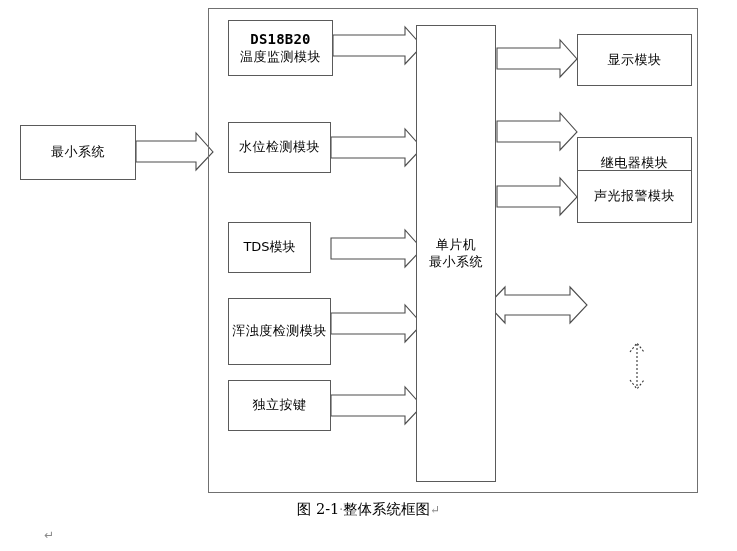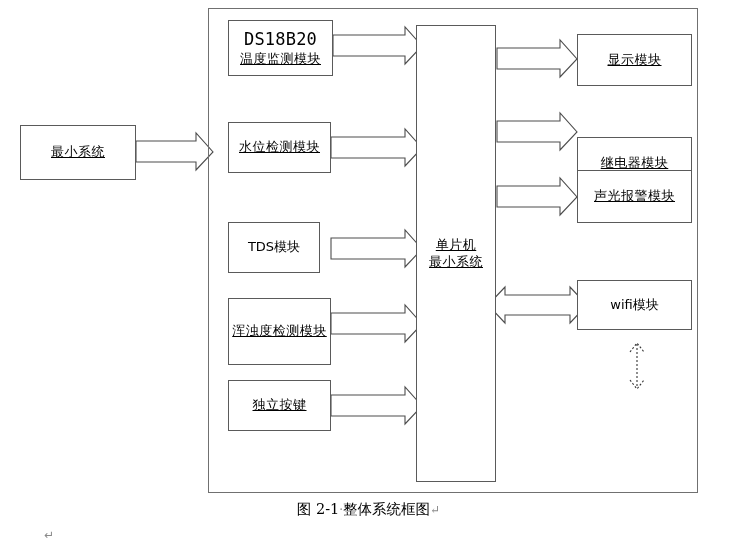--- a/index.html
+++ b/index.html
@@ -40,26 +40,26 @@
     line-height: 1.25;
   }
   .box .ln {
     display: block;
     white-space: nowrap;
   }
   .cn {
     font-family: "DejaVu Sans", "Liberation Sans", sans-serif;
     font-size: 13px;
     letter-spacing: 0.5px;
-    text-decoration: underline;
   }
   .latin {
     font-family: "DejaVu Sans Mono", "Liberation Mono", monospace;
-    font-size: 17px;
+    font-size: 14px;
     letter-spacing: 0.2px;
+    font-weight: bold;
   }
   .mix {
     font-family: "DejaVu Sans", "Liberation Sans", sans-serif;
     font-size: 13px;
   }
   
   #system-frame {
     position: absolute;
     left: 208px;
     top: 8px;
@@ -138,21 +138,21 @@
 
   <div class="box" style="left:228px; top:20px; width:105px; height:56px;">
     <span class="ln latin">DS18B20</span>
     <span class="ln cn">温度监测模块</span>
   </div>
 
   <div class="box" style="left:228px; top:122px; width:103px; height:51px;">
     <span class="ln cn">水位检测模块</span>
   </div>
 
-  <div class="box" style="left:228px; top:222px; width:92px; height:51px;">
+  <div class="box" style="left:228px; top:222px; width:83px; height:51px;">
     <span class="ln mix">TDS模块</span>
   </div>
 
   <div class="box" style="left:228px; top:298px; width:103px; height:67px;">
     <span class="ln cn">浑浊度检测模块</span>
   </div>
 
   <div class="box" style="left:228px; top:380px; width:103px; height:51px;">
     <span class="ln cn">独立按键</span>
   </div>
@@ -167,22 +167,19 @@
   </div>
 
   <div class="box" style="left:577px; top:105px; width:115px; height:53px;margin-top:32px;">
     <span class="ln cn">继电器模块</span>
   </div>
 
   <div class="box" style="left:577px; top:170px; width:115px; height:53px;">
     <span class="ln cn">声光报警模块</span>
   </div>
 
-  <div class="box" style="left:577px; top:280px; width:115px; height:50px;">
-    <span class="ln mix">wifi模块</span>
-  </div>
 
 
   <div id="caption"><span>图 2-1</span><span class="cap-mark">·</span><span>整体系统框图</span><span class="cap-mark">↵</span></div>
 
   <div id="pilcrow-bottom">↵</div>
 
 </div>
 
 </body></html>

